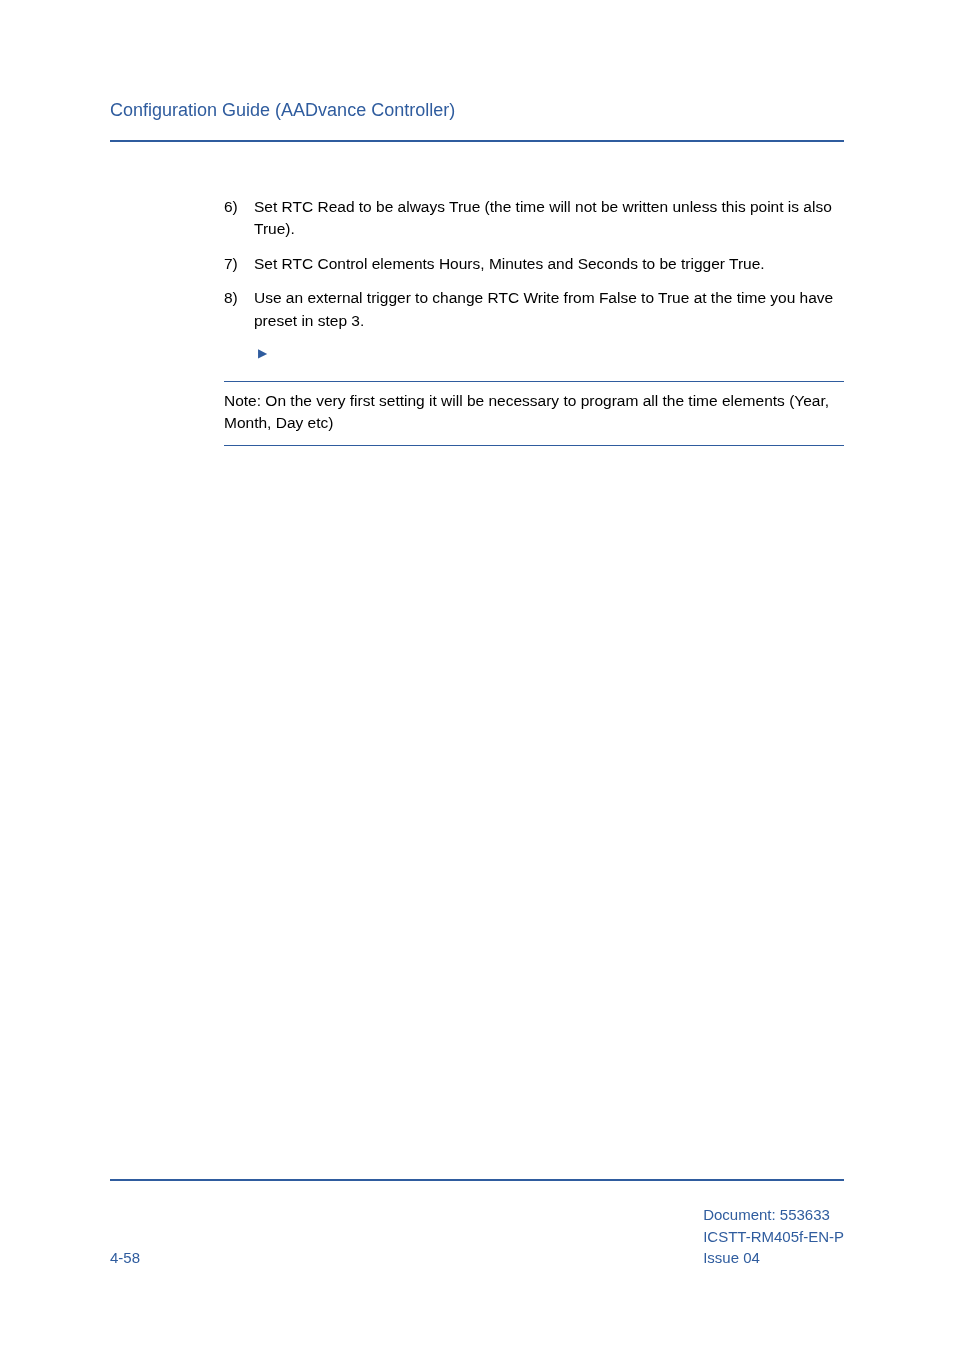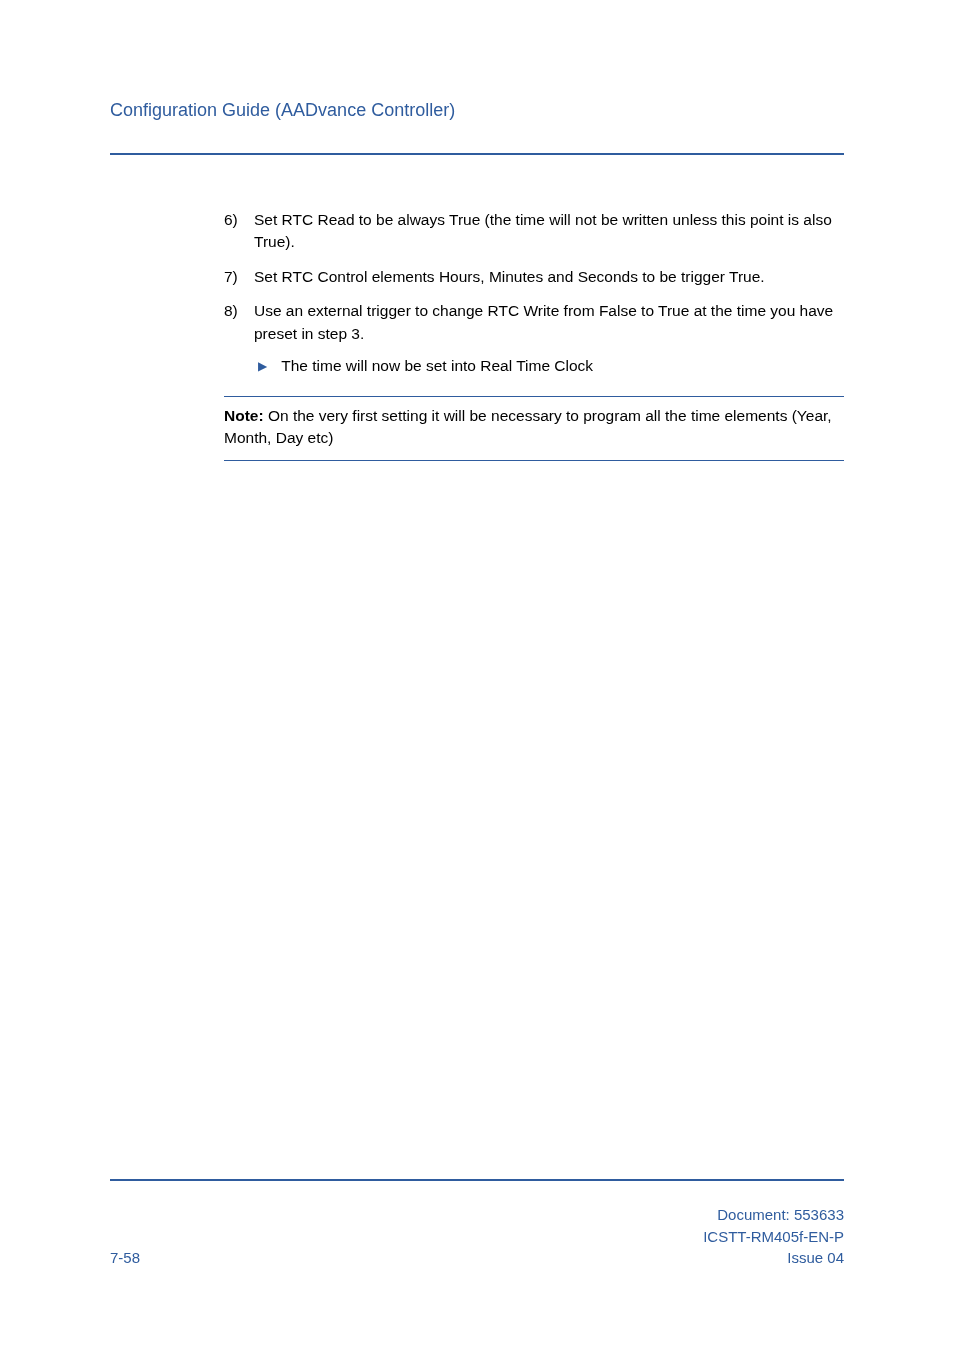--- a/index.html
+++ b/index.html
@@ -13,21 +13,21 @@
   .page {
     width: 954px;
     height: 1349px;
     padding: 100px 110px 90px 110px;
     position: relative;
   }
   .header-title {
     color: #2f5c9e;
     font-size: 18px;
     font-weight: 400;
-    margin-bottom: 32px;
+    margin-bottom: 19px;
   }
   .header-rule {
     border: none;
     border-top: 2px solid #2f5c9e;
     margin: 0 0 54px 0;
     width: 100%;
   }
   .content {
     padding-left: 114px;
     padding-right: 0;
@@ -70,42 +70,42 @@
   .note-block {
     font-size: 15.5px;
     line-height: 1.45;
     margin: 0;
   }
   .note-rule-bottom {
     border: none;
     border-top: 1px solid #2f5c9e;
     margin: 10px 0 0 0;
   }
-  .note-label { font-weight: 700; }
+  .note-label { font-weight: 400; }
   .footer-rule {
     position: absolute;
     left: 110px;
     right: 110px;
     bottom: 168px;
     border: none;
     border-top: 2px solid #2f5c9e;
   }
   .footer {
     position: absolute;
     left: 110px;
     right: 110px;
     bottom: 80px;
     display: flex;
     justify-content: space-between;
     align-items: flex-end;
     color: #2f5c9e;
     font-size: 15px;
     line-height: 1.45;
   }
-  .footer-right { text-align: right; }
+  .footer-right { }
 </style>
 </head>
 <body>
 
 <div class="page">
 
   <div class="header-title">Configuration Guide (AADvance Controller)</div>
   <hr class="header-rule">
 
   <div class="content">
@@ -117,36 +117,35 @@
       <li>
         <span class="step-num">7)</span>
         <span class="step-body">Set RTC Control elements Hours, Minutes and Seconds to be trigger True.</span>
       </li>
       <li>
         <span class="step-num">8)</span>
         <span class="step-body">
           <span>Use an external trigger to change RTC Write from False to True at the time you have preset in step 3.</span>
           <div class="sub">
             <span class="sub-arrow">▶</span>
-            <span>The time will now be set into Real Time Clock</span>
           </div>
         </span>
       </li>
     </ol>
 
     <hr class="note-rule-top">
     <p class="note-block">
       <span class="note-label">Note:</span><span> On the very first setting it will be necessary to program all the time elements (Year, Month, Day etc)</span>
     </p>
     <hr class="note-rule-bottom">
   </div>
 
   <hr class="footer-rule">
   <div class="footer">
-    <div>7-58</div>
+    <div>4-58</div>
     <div class="footer-right">
       <div>Document: 553633</div>
       <div>ICSTT-RM405f-EN-P</div>
       <div>Issue 04</div>
     </div>
   </div>
 
 </div>
 
 </body></html>

